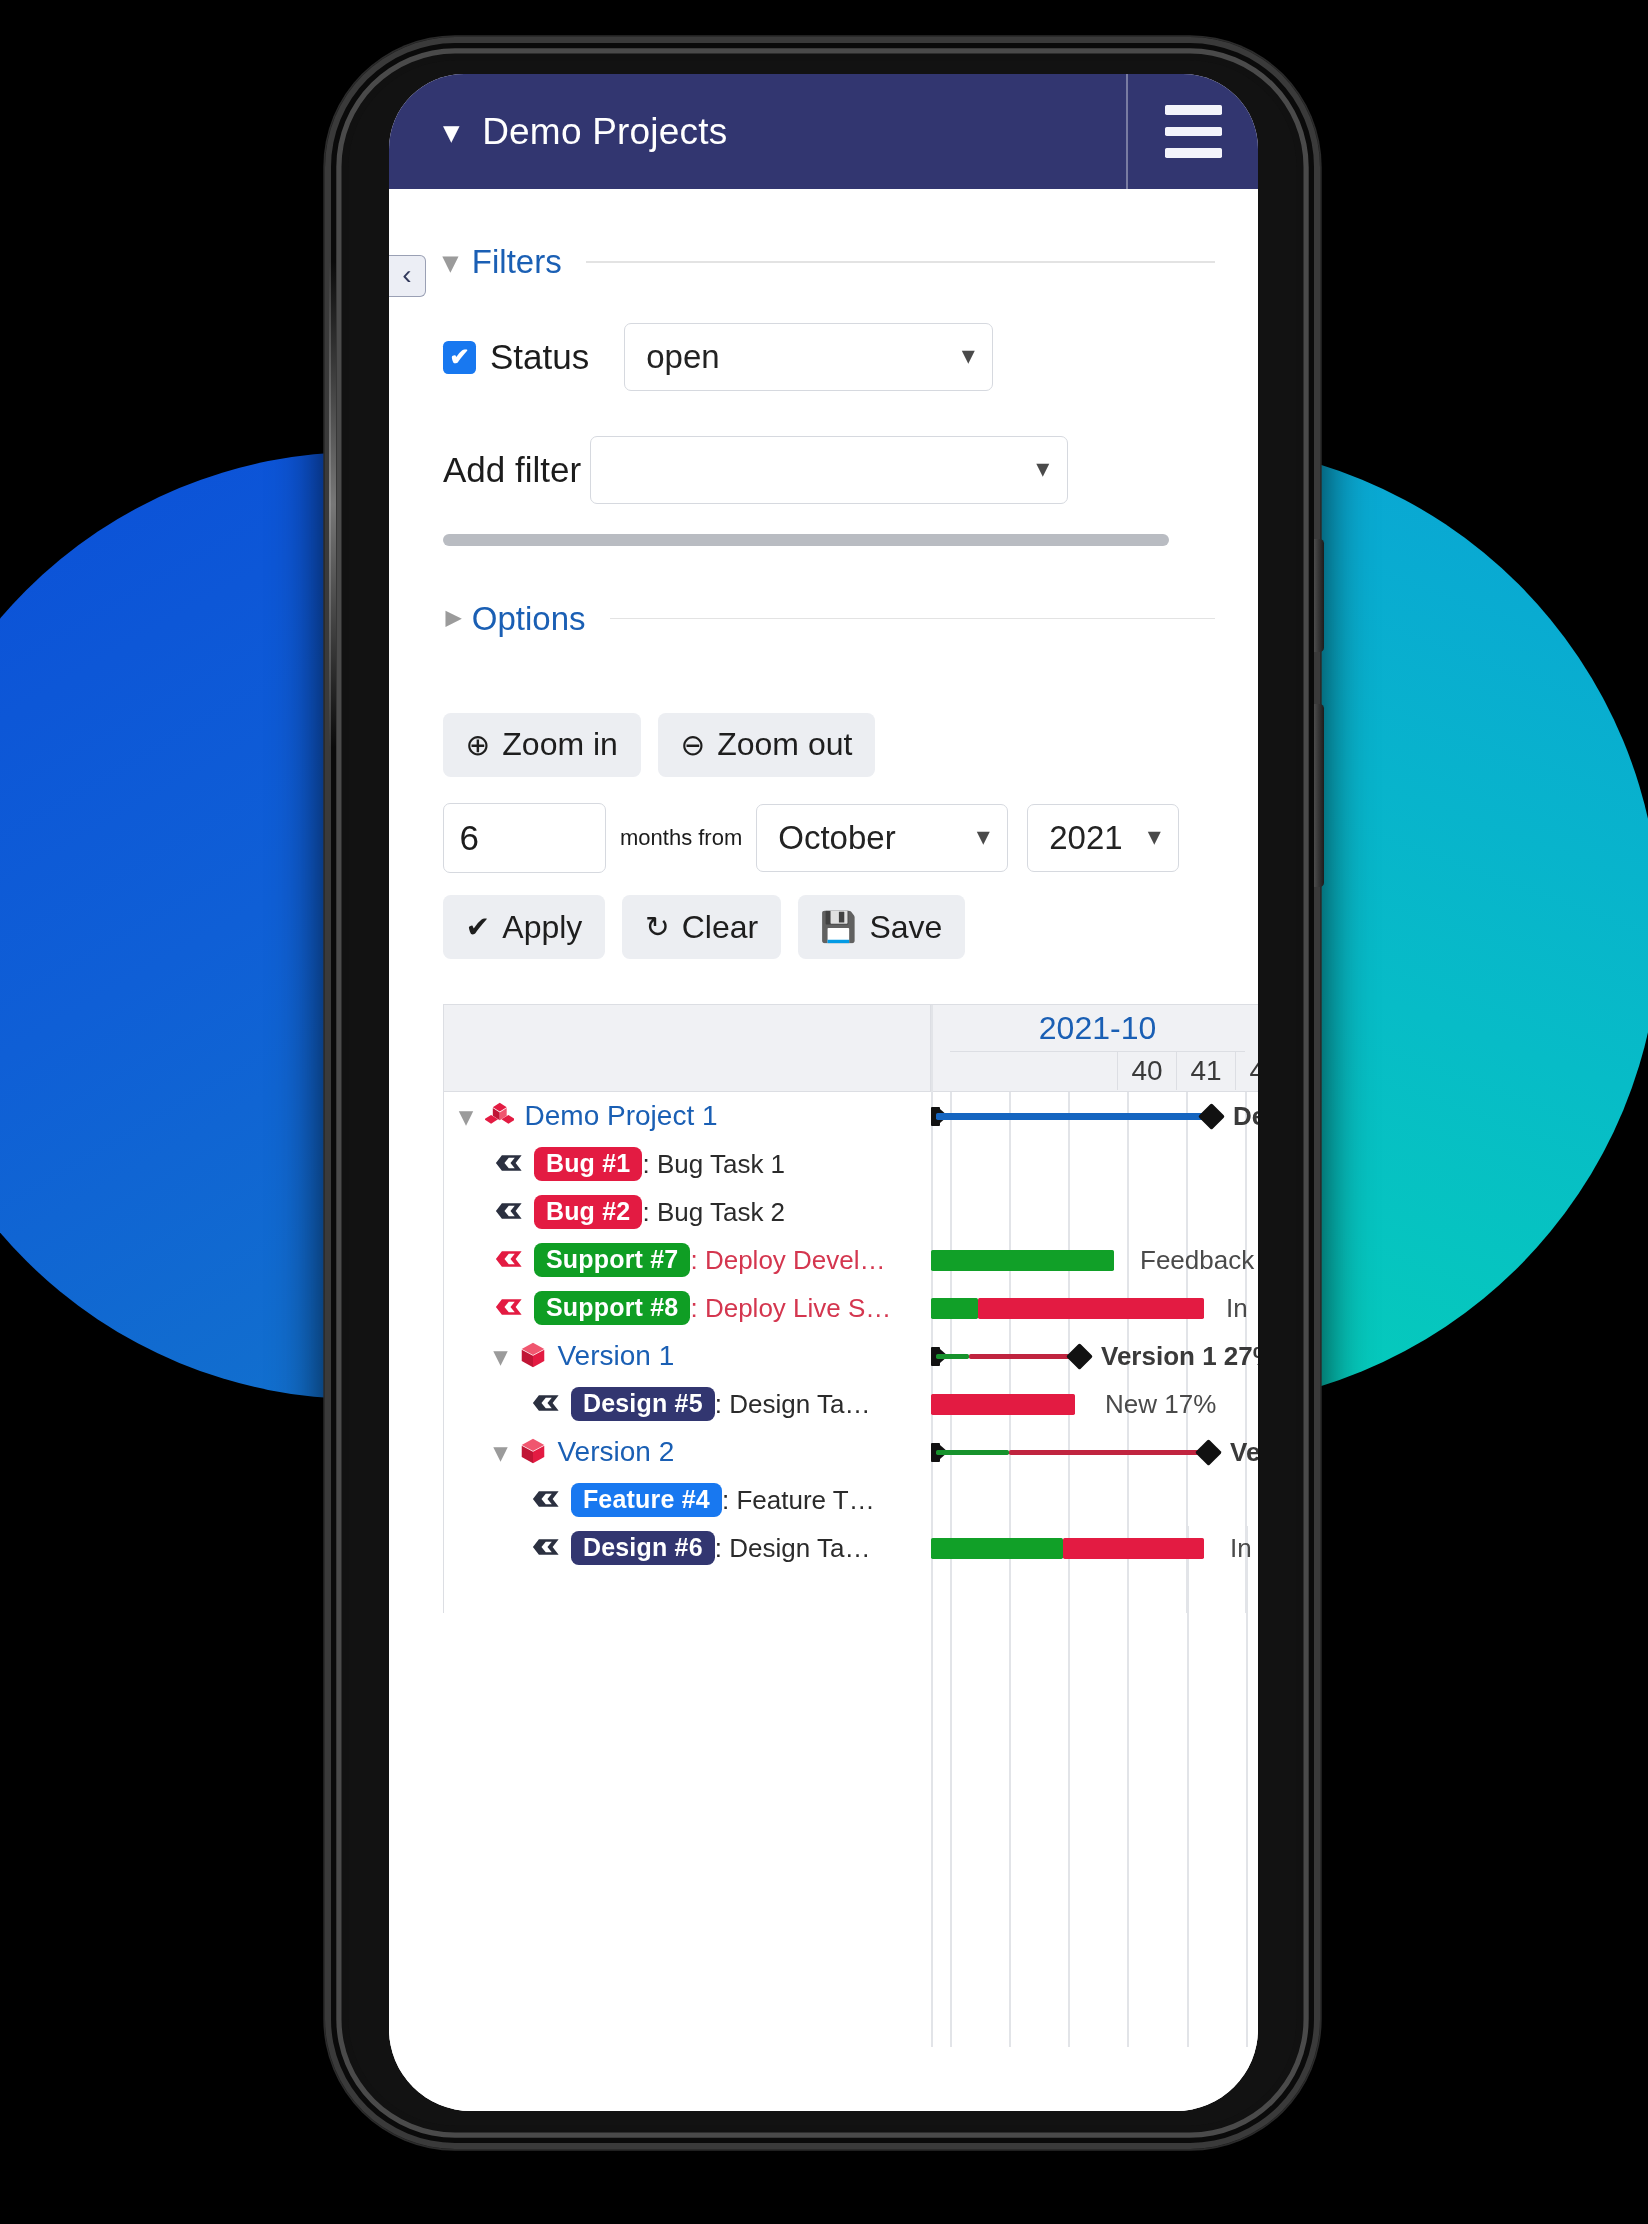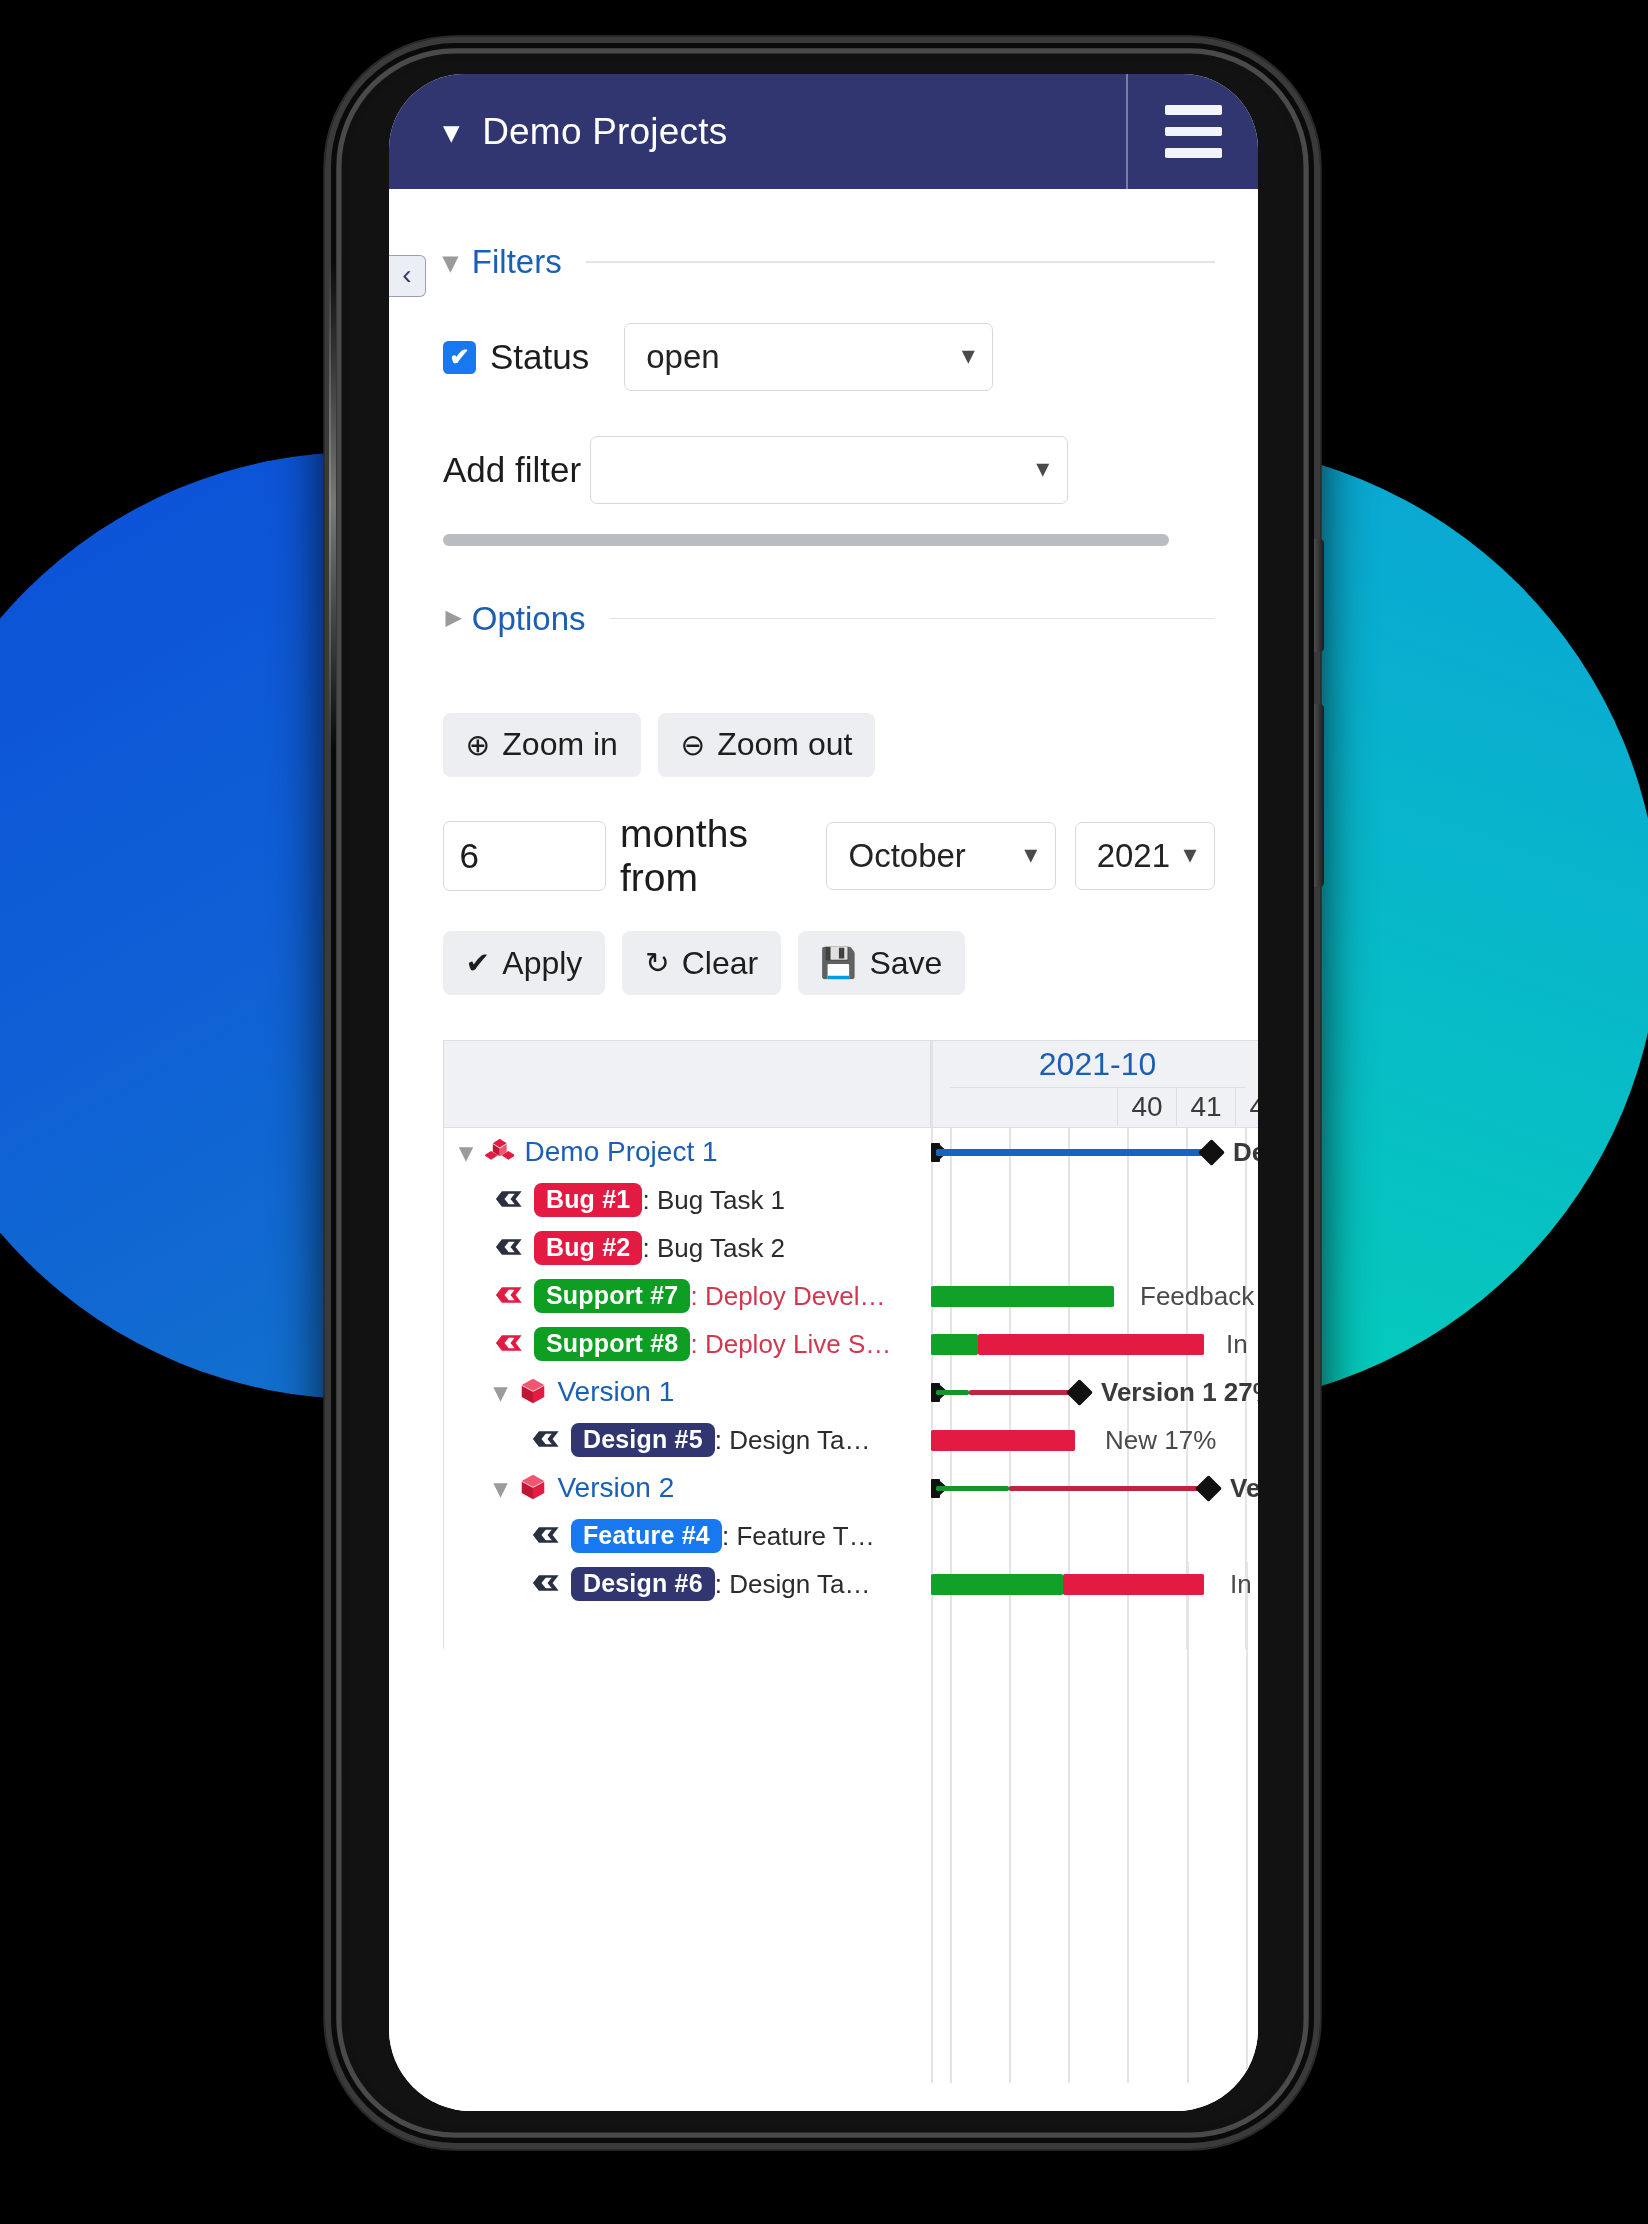--- a/index.html
+++ b/index.html
@@ -153,21 +153,21 @@
   #month-nav { display: flex; align-items: center; background: #eceef2; border-radius: 7.8px; margin-top: 12px; width: max-content; }
   #month-nav .btn { margin: 0; background: #eceef2; }
   #month-nav .divider { width: 1.7px; height: 37px; background: #c9ccd3; }
 
   #period-row { display: flex; align-items: center; margin-top: 26px; gap: 0; }
   #months-input {
     width: 163px; height: 70px; border: 1.7px solid #d6d9df; border-radius: 7px;
     background: #fff; font-size: 35px; color: #1c1c1c; padding: 0 15.6px;
     font-family: "Liberation Sans", sans-serif;
   }
-  #months-from-label { font-size: 39px; color: #1c1c1c; margin: 9px 14px; }
+  #months-from-label { font-size: 22px; color: #1c1c1c; margin: 0 14px; }
   #month-select { width: 252px; }
   #year-select { width: 152px; margin-left: 19px; }
 
   #action-row { display: flex; margin-top: 22.6px; }
 
   
   #gantt {
     margin: 45px 0 0 54px;
     width: 970px;
     border-top: 1.7px solid #dcdee3;

